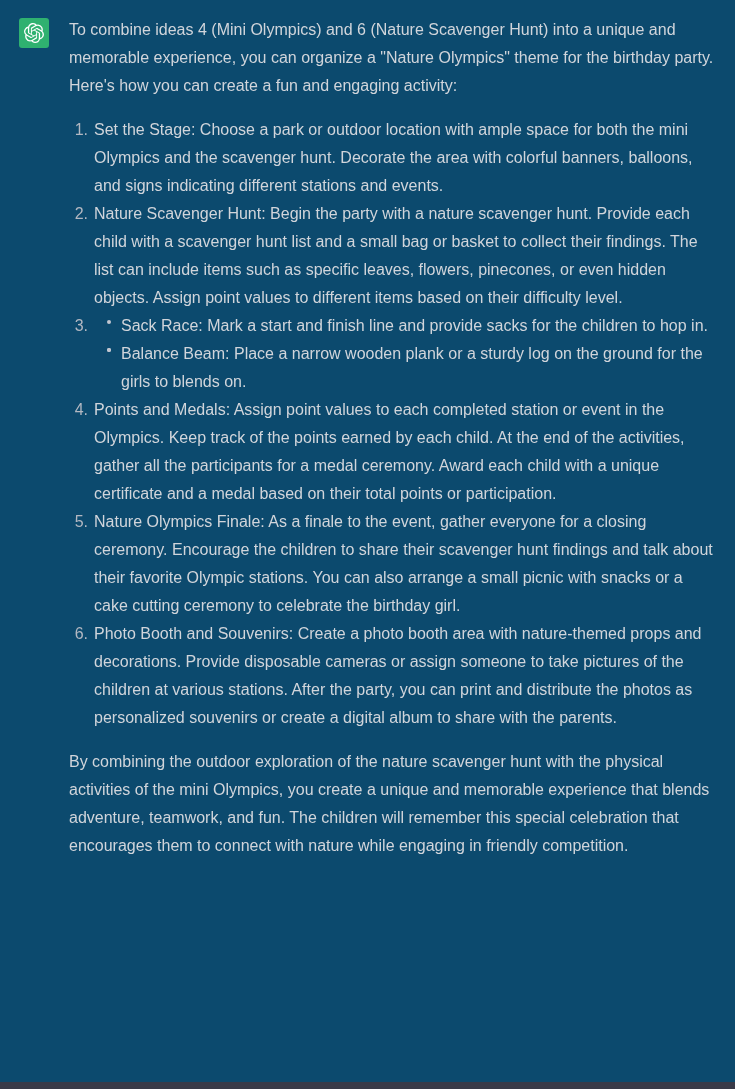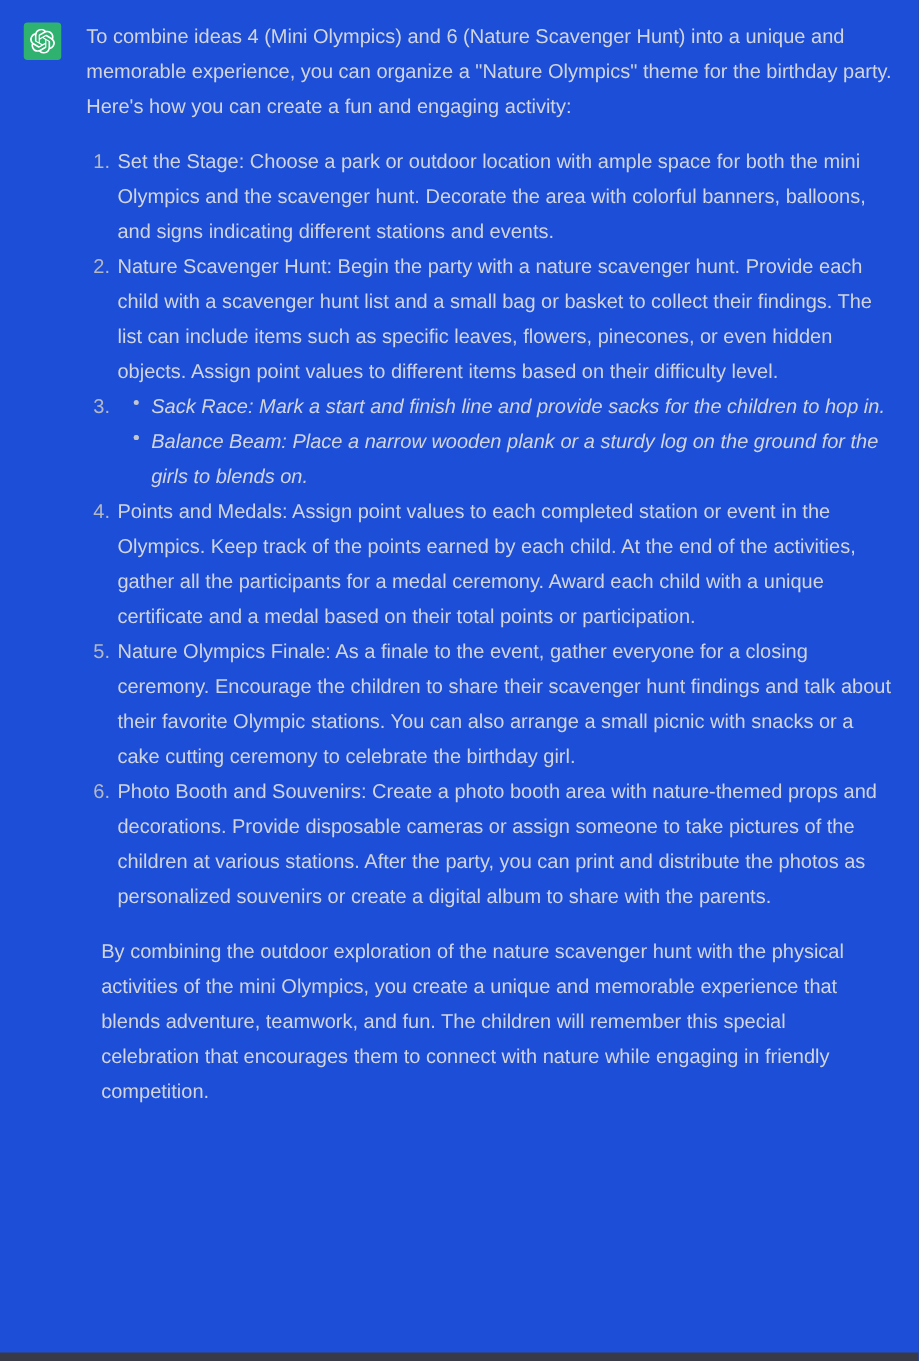--- a/index.html
+++ b/index.html
@@ -7,21 +7,21 @@
   body {
     background: #444654;
     font-family: "Liberation Sans", sans-serif;
     font-size: 16px;
     line-height: 28px;
     color: #d1d5db;
   }
   .page {
     width: 735px;
     height: 1089px;
-    background: #1d4ed8;
+    background: #0c4a6e;
     display: flex;
     flex-direction: column;
     overflow: hidden;
   }
   .message-row {
     display: flex;
     align-items: flex-start;
     gap: 20px;
     padding: 16px 18px 0 19px;
     flex: 1 1 auto;
@@ -33,39 +33,38 @@
     background: #2fb170;
     display: flex;
     align-items: center;
     justify-content: center;
     flex: 0 0 auto;
     margin-top: 2px;
   }
   .avatar svg { width: 20px; height: 20px; display: block; }
   .content { flex: 1 1 auto; min-width: 0; }
   .content p { margin: 0 0 16px 0; }
-  .content p.outro { margin: 12px; }
+  .content p.outro { margin: 0; }
   ol.steps {
     list-style: none;
     margin: 0 0 16px 0;
     padding: 0 0 0 25px;
   }
   ol.steps > li { position: relative; }
   .num-marker {
     position: absolute;
     right: 100%;
     margin-right: 6px;
     white-space: nowrap;
     color: #b3b8c2;
   }
   ul.sublist {
     list-style: none;
     margin: 0;
     padding: 0 0 0 27px;
-    font-style: italic;
   }
   ul.sublist > li { position: relative; }
   .bullet-dot {
     position: absolute;
     left: -14px;
     top: 8px;
     width: 4px;
     height: 4px;
     border-radius: 50%;
     background: #c2c6d0;

